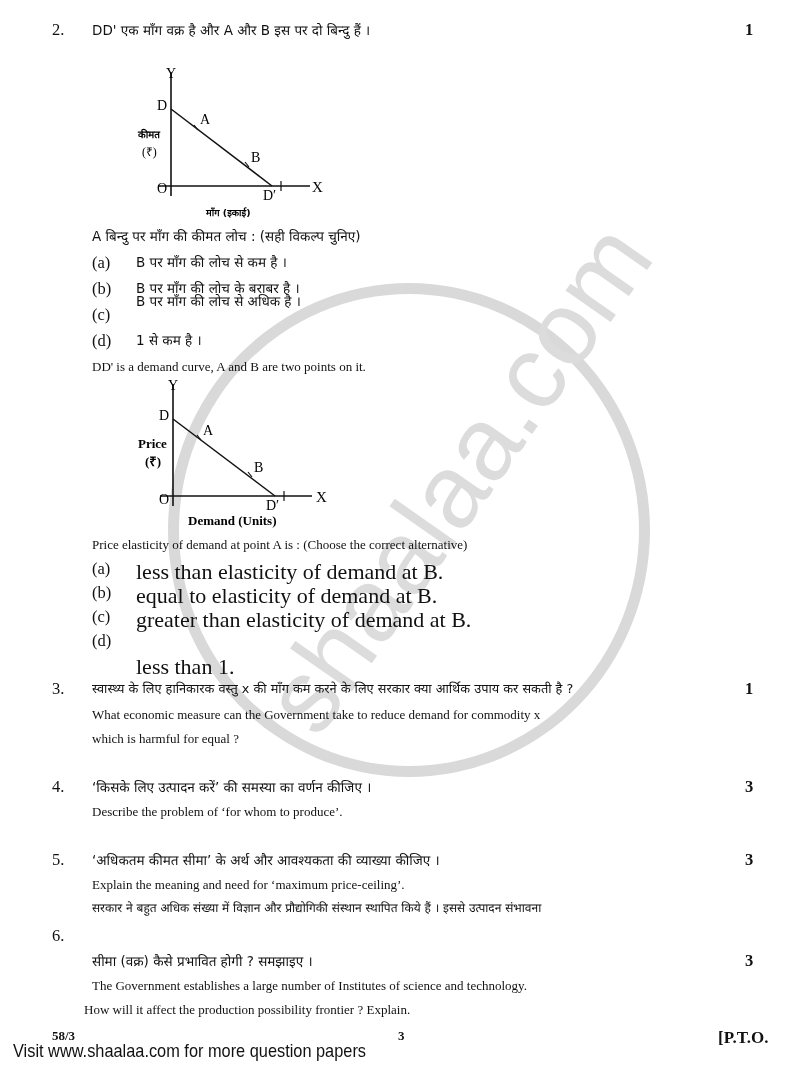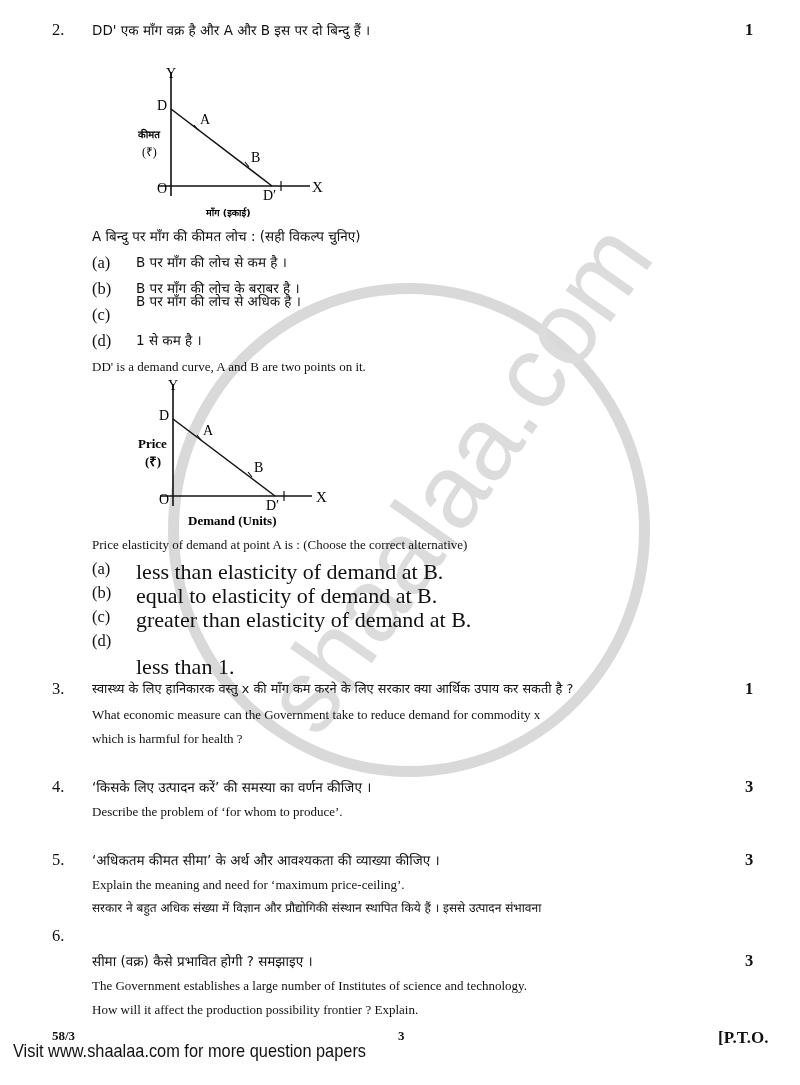--- a/index.html
+++ b/index.html
@@ -107,35 +107,35 @@
 <div class="opt-text" style="top:583px;">equal to elasticity of demand at B.</div>
 <div class="opt-label" style="top:607px;">(c)</div>
 <div class="opt-text" style="top:607px;">greater than elasticity of demand at B.</div>
 <div class="opt-label" style="top:631px;">(d)</div>
 <div class="opt-text" style="top:654px;">less than 1.</div>
 
 <div class="qnum" style="top:679px;">3.</div>
 <div class="line hi" style="left:92px; top:679px; font-size:12.8px;">स्वास्थ्य के लिए हानिकारक वस्तु x की माँग कम करने के लिए सरकार क्या आर्थिक उपाय कर सकती है ?</div>
 <div class="marks" style="top:679px;">1</div>
 <div class="line" style="left:92px; top:705px;">What economic measure can the Government take to reduce demand for commodity x</div>
-<div class="line" style="left:92px; top:729px;">which is harmful for health ?</div>
+<div class="line" style="left:92px; top:729px;">which is harmful for equal ?</div>
 
 <div class="qnum" style="top:777px;">4.</div>
 <div class="line hi" style="left:92px; top:777px;">‘किसके लिए उत्पादन करें’  की समस्या का वर्णन कीजिए ।</div>
 <div class="marks" style="top:777px;">3</div>
 <div class="line" style="left:92px; top:802px;">Describe the problem of ‘for whom to produce’.</div>
 
 <div class="qnum" style="top:850px;">5.</div>
 <div class="line hi" style="left:92px; top:850px;">‘अधिकतम कीमत सीमा’  के अर्थ और आवश्यकता की व्याख्या कीजिए ।</div>
 <div class="marks" style="top:850px;">3</div>
 <div class="line" style="left:92px; top:875px;">Explain the meaning and need for ‘maximum price-ceiling’.</div>
 
 <div class="qnum" style="top:926px;">6.</div>
 <div class="line hi" style="left:92px; top:898px; font-size:12px;">सरकार ने बहुत अधिक संख्या में विज्ञान और प्रौद्योगिकी संस्थान स्थापित किये हैं । इससे उत्पादन संभावना</div>
 <div class="line hi" style="left:92px; top:951px;">सीमा (वक्र) कैसे प्रभावित होगी ? समझाइए ।</div>
 <div class="marks" style="top:951px;">3</div>
 <div class="line" style="left:92px; top:976px;">The Government establishes a large number of Institutes of science and technology.</div>
-<div class="line" style="left:92px; top:1000px;">How will it affect the production possibility frontier ? Explain.</div>
+<div class="line" style="left:84px; top:1000px;">How will it affect the production possibility frontier ? Explain.</div>
 
 <div class="footer-code">58/3</div>
 <div class="footer-page">3</div>
 <div class="footer-pto">[P.T.O.</div>
 <div class="visit">Visit www.shaalaa.com for more question papers</div>
 
 </body></html>

